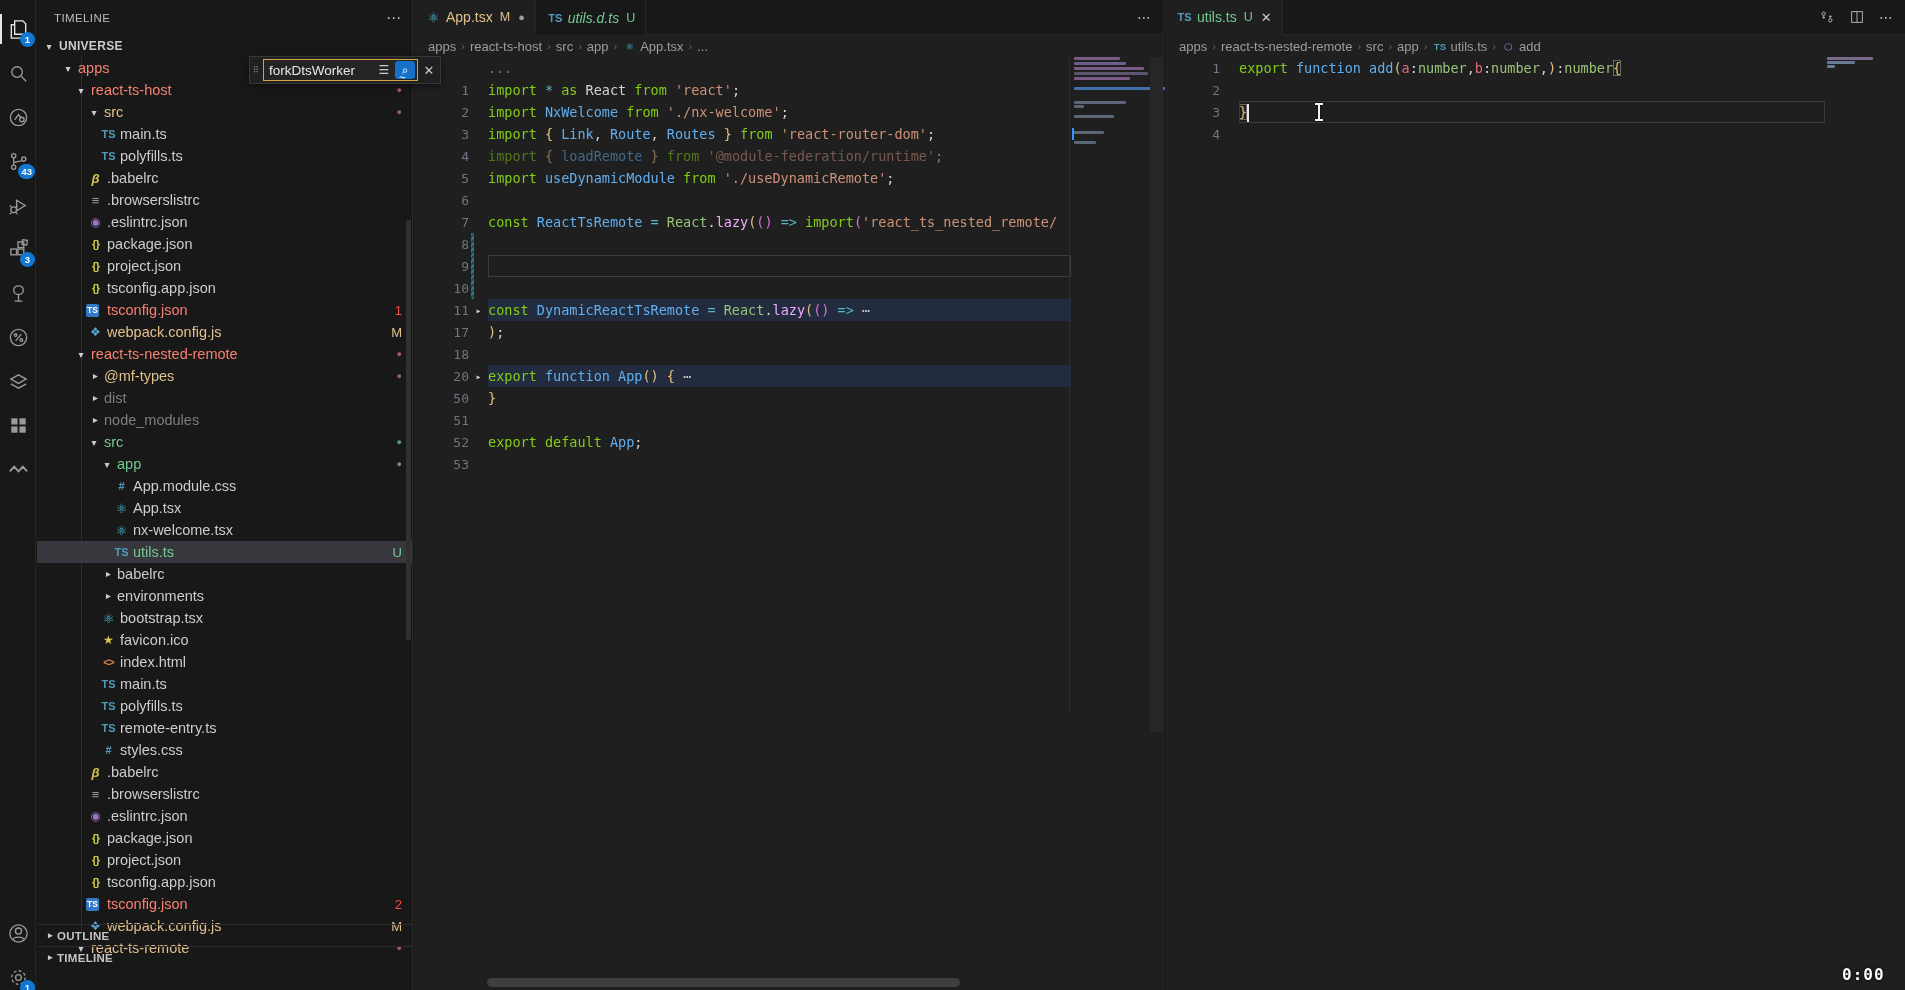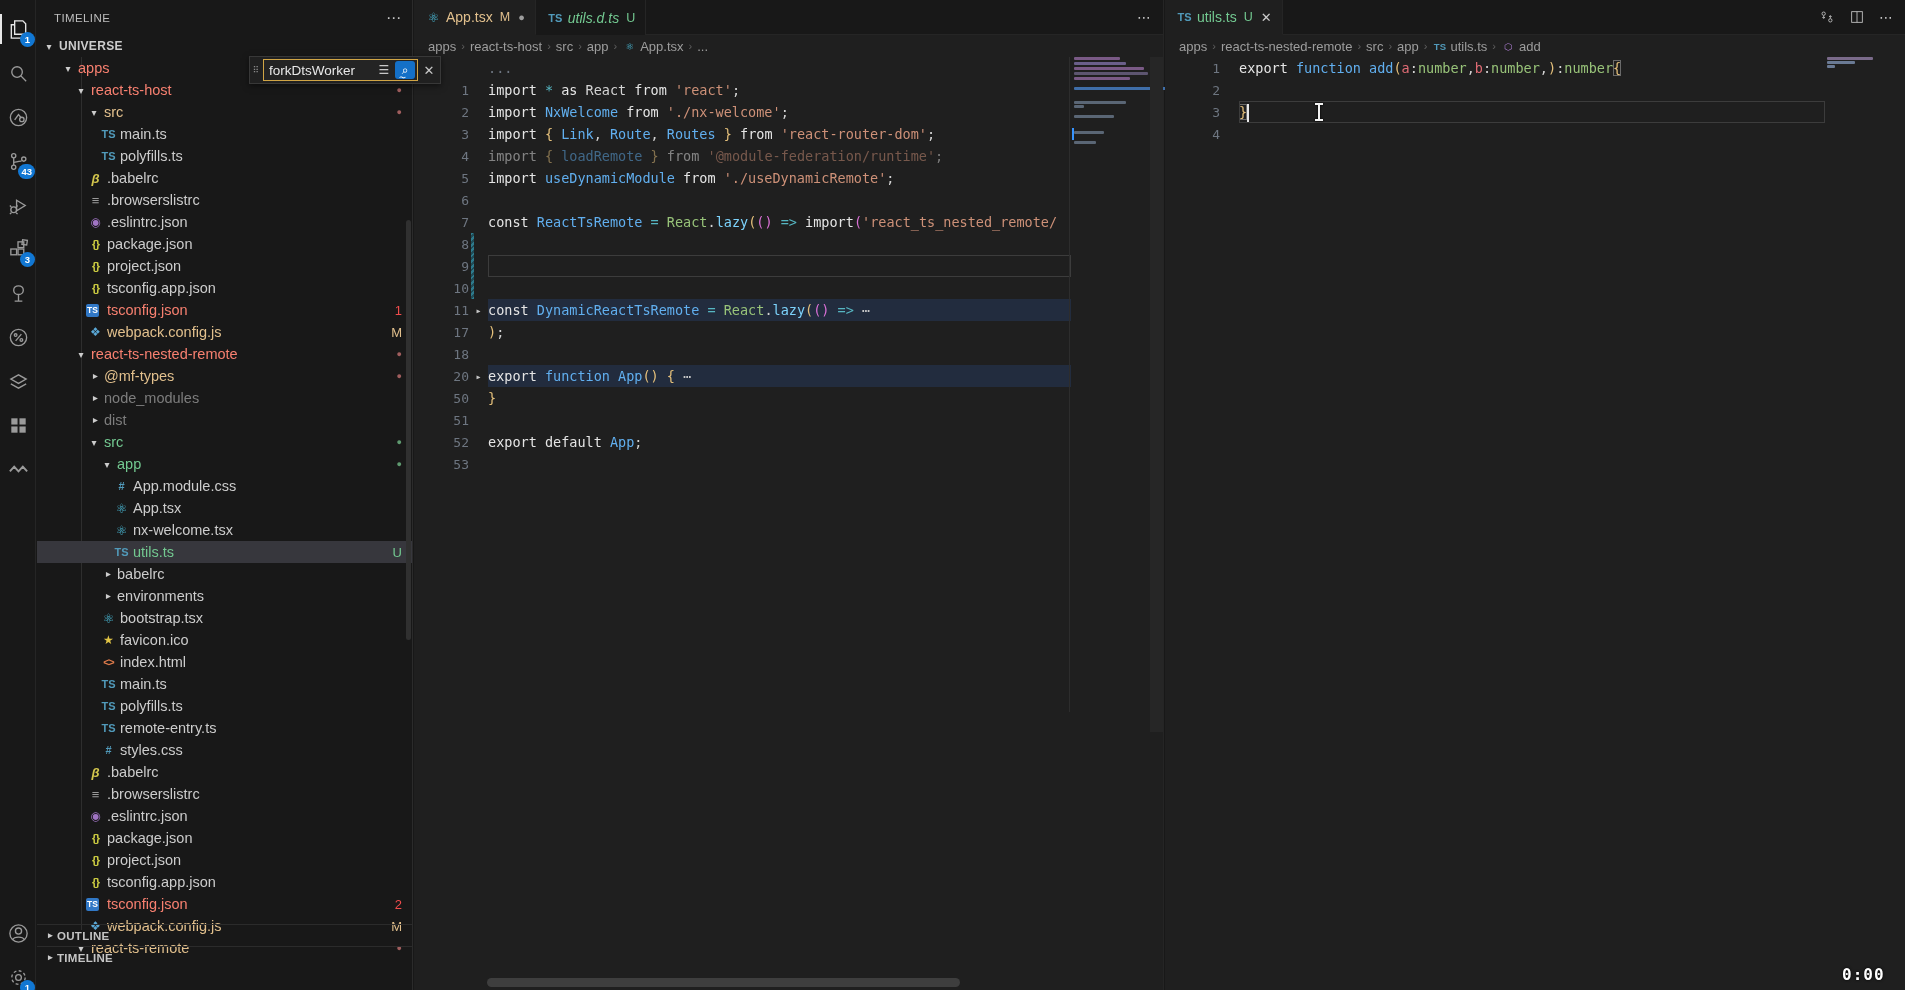--- a/index.html
+++ b/index.html
@@ -91,23 +91,23 @@
   #eg1 .codearea { right:80px; }
   .crow { position:relative; height:22px; display:flex; align-items:center; white-space:pre; }
   .ln { width:55px; text-align:right; color:#6e7681; flex:none; font-size:13px; }
   .chevcol { width:19px; flex:none; color:#c5c5c5; font-size:10px; text-align:center; }
   .chevcol.has { cursor:pointer; }
   .codetxt { flex:1; position:relative; height:22px; line-height:22px; }
   .crow.fold .codetxt { background:#222c3e; }
   .crow.cur .codetxt::after { content:""; position:absolute; inset:0; border:1px solid #3c3c3c; pointer-events:none; }
   .crow .modstripe { position:absolute; left:57px; top:0; bottom:0; width:3px;
     background:repeating-linear-gradient(135deg,#2e7a8c 0 2px,#1f4c57 2px 4px); }
-  .tk-k { color:#e5e5e5;text-align:center; } .tk-fnk { color:#61afef; } .tk-bl { color:#61afef; }
+  .tk-k { color:#84cc16;text-align:center; } .tk-fnk { color:#61afef; } .tk-bl { color:#61afef; }
   .tk-op { color:#56b6c2; } .tk-st { color:#ce9178; } .tk-gd { color:#e5c07b; }
-  .tk-mg { color:#da70d6; } .tk-gr { color:#98c379; } .tk-yl { color:#7dd3fc; }
+  .tk-mg { color:#da70d6; } .tk-gr { color:#98c379; } .tk-yl { color:#f0abfc; }
   .tk-rd { color:#e06c75; } .tk-pl { color:#d4d4d4; } .tk-cm { color:#6e7681; }
   .tk-fe { color:#c8c8c8; }
   .tk-bm { color:#e5c07b; outline:1px solid #6a6a6a; outline-offset:-1px; }
   .crow.dim .codetxt span { opacity:.5; }
   .indent-guide { position:absolute; left:2px; top:0; bottom:0; width:1px; background:#3b3b3b; }
   .cursorbar { display:inline-block; width:2px; height:18px; background:#e8e8e8; vertical-align:middle; margin-left:0px;}
 
   
   .minimap { position:absolute; top:57px; }
   #mm0 { left:658px; width:78px; height:400px; }
@@ -317,26 +317,26 @@
         </div>
         <div class="trow">
           <span style="flex:none;width:49px"></span>
           <span class="t-chev closed">▾</span>
           <span class="t-label c-mod">@mf-types</span>
           <span class="t-right t-dot d-red">●</span>
         </div>
         <div class="trow">
           <span style="flex:none;width:49px"></span>
           <span class="t-chev closed">▾</span>
+          <span class="t-label c-ign">dist</span>
+        </div>
+        <div class="trow">
+          <span style="flex:none;width:49px"></span>
+          <span class="t-chev closed">▾</span>
           <span class="t-label c-ign">node_modules</span>
-        </div>
-        <div class="trow">
-          <span style="flex:none;width:49px"></span>
-          <span class="t-chev closed">▾</span>
-          <span class="t-label c-ign">dist</span>
         </div>
         <div class="trow">
           <span style="flex:none;width:49px"></span>
           <span class="t-chev ">▾</span>
           <span class="t-label c-new">src</span>
           <span class="t-right t-dot d-grn">●</span>
         </div>
         <div class="trow">
           <span style="flex:none;width:62px"></span>
           <span class="t-chev ">▾</span>

